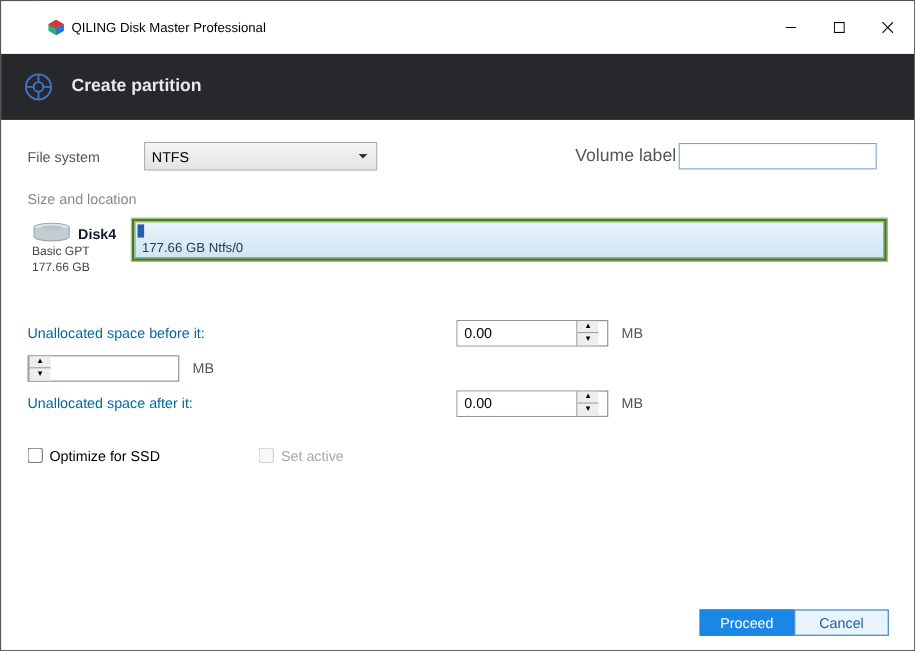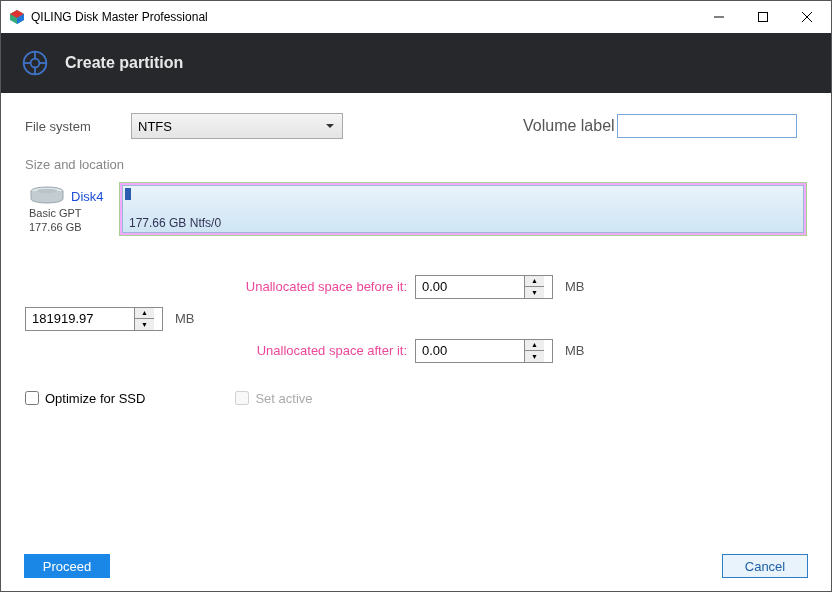--- a/index.html
+++ b/index.html
@@ -1,18 +1,18 @@
 <!DOCTYPE html>
 <html><head>
 <meta charset="utf-8">
 <style>
 * { box-sizing: border-box; margin: 0; padding: 0; font-family: "Segoe UI", Tahoma, sans-serif; }
 body { background: #fff; width: 832px; height: 592px; overflow: hidden; border: 1px solid #555; }
 
-.titlebar { height: 32px; display: flex; align-items: center; padding: 0 2px 0 8px; background: #fff; }
+.titlebar { height: 48px; display: flex; align-items: center; padding: 0 2px 0 8px; background: #fff; margin-left: 34px; }
 .titlebar .app-icon { width: 16px; height: 16px; margin-right: 6px; }
 .titlebar .title { font-size: 12px; color: #000; flex: 1; }
 .titlebar .win-btn { width: 44px; height: 30px; display: flex; align-items: center; justify-content: center; font-size: 13px; cursor: default; }
 .titlebar .win-btn svg { display:block; }
 
 .header { background: #27282c; color: #fff; height: 60px; display: flex; align-items: center; padding: 0 20px; }
 .header-icon { width: 28px; height: 28px; margin-right: 16px; }
 .header-title { font-size: 16px; font-weight: 600; color: #e8e8e8; }
 
 .content { padding: 20px 24px; }
@@ -25,43 +25,43 @@
 .combo::after { content:""; position:absolute; right:8px; top:10px; border:4px solid transparent; border-top-color:#333; }
 
 .text-input { width: 180px; height: 24px; border: 1px solid #7aa7d9; padding: 0 6px; font-size: 13px; background:#fff; }
 
 .section-label { font-size: 13px; color: #888; margin: 18px 0 10px; }
 
 .disk-row { display:flex; border:0; }
 .disk-info { width: 94px; padding: 4px 4px; }
 .disk-icon-row { display:flex; align-items:center; gap:6px; }
 .disk-icon { width: 36px; height: 20px; }
-.disk-name { font-weight:400; color:#1d4ed8; font-size:13px; }
+.disk-name { font-weight:700; color:#0f172a; font-size:13px; }
 .disk-sub { font-size:11px; color:#444; line-height: 1.3; }
-.disk-bar-wrap { flex:1; border:1px solid #a9d08c; background:#f0abfc; padding:2px; height:54px; }
+.disk-bar-wrap { flex:1; border:1px solid #a9d08c; background:#4d7c0f; padding:2px; height:40px; }
 .disk-bar { height: 100%; border:1px solid #9bbad3; background: linear-gradient(#e9f3fb,#cfe5f4); padding: 2px 6px; display:flex; flex-direction:column; justify-content:space-between; position:relative; }
 .disk-bar-inner { position:absolute; left:2px; top:2px; width:6px; height:12px; background:#2a5db0; }
 .disk-bar-text { font-size:12px; color:#335; margin-top:auto; }
 
 .grid-fields { margin-top: 36px; }
 .grid-fields .frow { display:flex; align-items:center; margin-bottom: 8px; justify-content:flex-start; }
-.frow-label { width: 390px; text-align:right; padding-right: 8px; font-size:13px; color:#ec4899; }
+.frow-label { width: 390px; text-align:left; padding-right: 8px; font-size:13px; color:#0369a1; }
 .spin-wrap { display:flex; border:1px solid #8a8a8a; width: 138px; height:24px; }
 .spin-wrap input { border:0; width: 108px; padding: 0 6px; font-size:13px; outline:none; }
 .spin-btns { width:20px; display:flex; flex-direction:column; border-left:1px solid #8a8a8a; }
 .spin-btns span { flex:1; display:flex; align-items:center; justify-content:center; font-size:7px; background:#eee; cursor:pointer; }
 .spin-btns span:first-child { border-bottom:1px solid #8a8a8a;}
 .unit { font-size:13px; color:#555; margin-left: 12px; }
 
 .checks { display:flex; gap: 90px; margin-top: 28px; padding-left: 0; }
 .check { display:flex; align-items:center; gap:6px; font-size:13px; }
 .check input { width:14px; height:14px; }
 .check.disabled { color:#aaa; }
 
-.footer { position:absolute; bottom: 0; left:0; right:0; padding: 14px 24px; display:flex; justify-content:space-between; gap: 12px; }
+.footer { position:absolute; bottom: 0; left:0; right:0; padding: 14px 24px; display:flex; justify-content:flex-end; }
 .btn { width: 86px; height: 24px; font-size:13px; border:1px solid #2e7cc3; display:flex; align-items:center; justify-content:center; cursor:pointer; }
 .btn.primary { background:#1a86e6; color:#fff; border-color:#1a86e6; }
 .btn.secondary { background:#e9f3fb; color:#1e5fa5; }
 </style>
 </head>
 <body>
 
 <div class="titlebar">
   <svg class="app-icon" viewBox="0 0 16 16">
     <polygon points="8,1 15,5 15,11 8,15 1,11 1,5" fill="#3a7"></polygon>
@@ -141,21 +141,20 @@
         <input value="0.00" style="">
         <div class="spin-btns">
             <span>▲</span>
             <span>▼</span>
           </div>
       </div>
       <span class="unit">MB</span>
     </div>
     <div class="frow">
       <div class="spin-wrap">
-        <input value="181919.97" style="">
         <div class="spin-btns">
             <span>▲</span>
             <span>▼</span>
           </div>
       </div>
       <span class="unit">MB</span>
     </div>
     <div class="frow">
       <span class="frow-label">Unallocated space after it:</span>
       <div class="spin-wrap">

